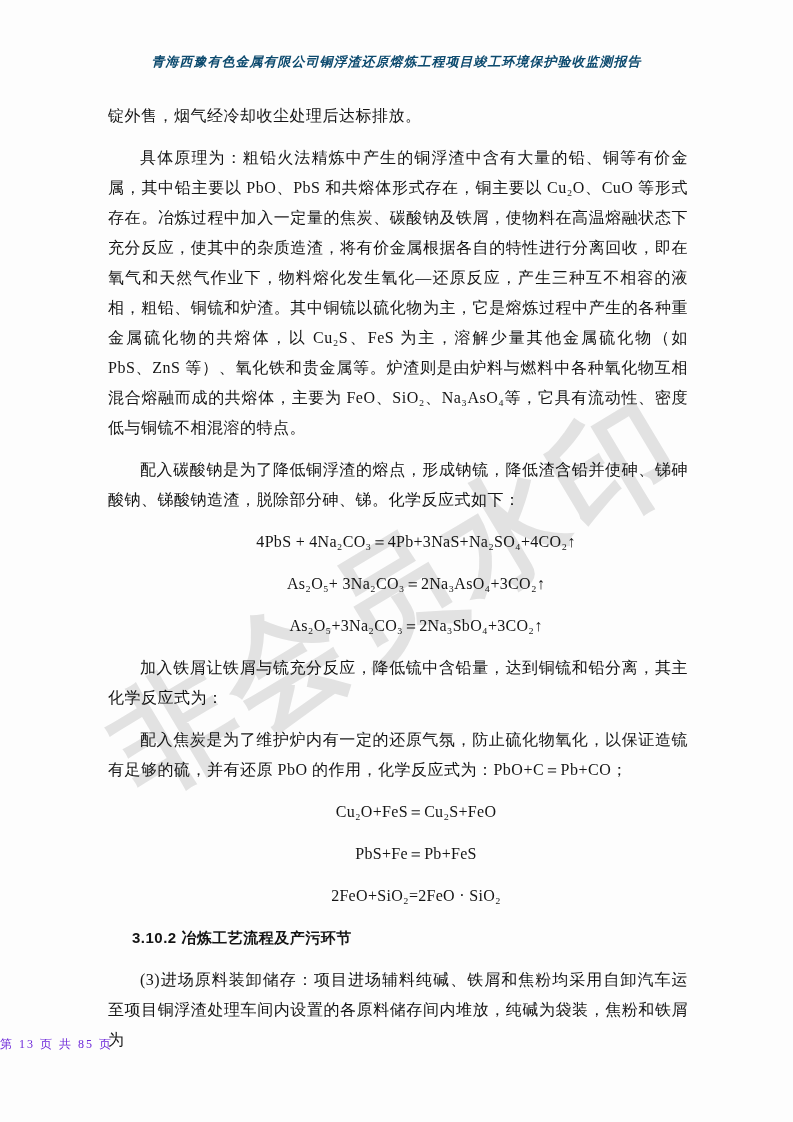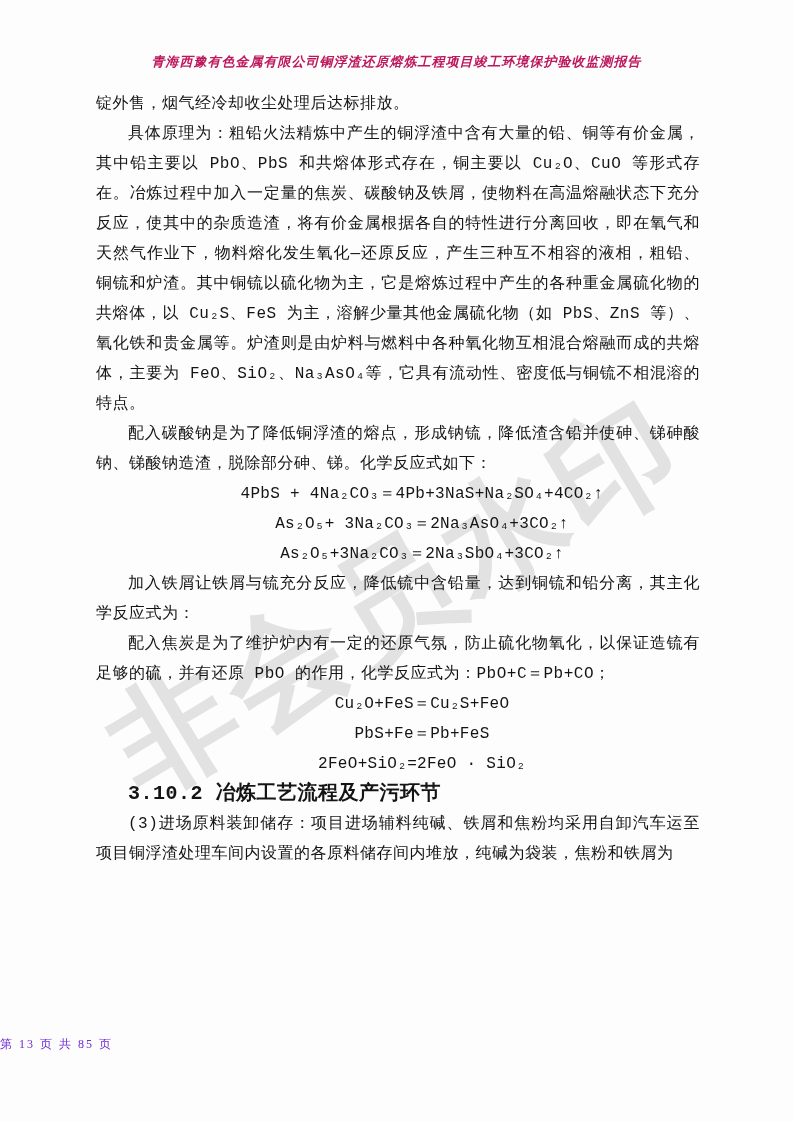--- a/index.html
+++ b/index.html
@@ -15,21 +15,21 @@
   .doc-header {
     position: absolute;
     top: 53px;
     left: 96px;
     right: 96px;
     text-align: center;
     font-size: 13px;
     font-style: italic;
     font-weight: 600;
     letter-spacing: 1px;
-    color: #be185d;
+    color: #0c4a6e;
     white-space: nowrap;
   }
   .watermark {
     position: absolute;
     left: 50%;
     top: 598px;
     transform: translate(-50%, -50%) rotate(-31deg);
     transform-origin: center center;
     font-size: 122px;
     font-weight: 700;
@@ -43,33 +43,33 @@
     position: absolute;
     top: 89px;
     left: 96px;
     width: 604px;
     z-index: 1;
     font-size: 16px;
     line-height: 30px;
     text-align: justify;
     letter-spacing: 0.5px;
   }
-  .doc-body p { margin: 0; padding: 0; font-family: Liberation Mono, monospace; }
+  .doc-body p { margin: 12px; padding: 0; }
   .para { text-indent: 2em; }
   .continuation { text-indent: 0; }
   .equation {
     margin-left: 3em !important;
     text-align: center;
     letter-spacing: 0.3px;
   }
   .section-heading {
     text-indent: 1.6em;
     font-weight: 700;
     font-family: "Liberation Sans", "DejaVu Sans", sans-serif;
-    font-size: 20px;
+    font-size: 15px;
     letter-spacing: 0.5px;
   }
   .doc-footer {
     position: absolute;
     top: 1036px;
     left: 0;
     right: 0;
     text-align: left;
     font-size: 12px;
     letter-spacing: 2px;

